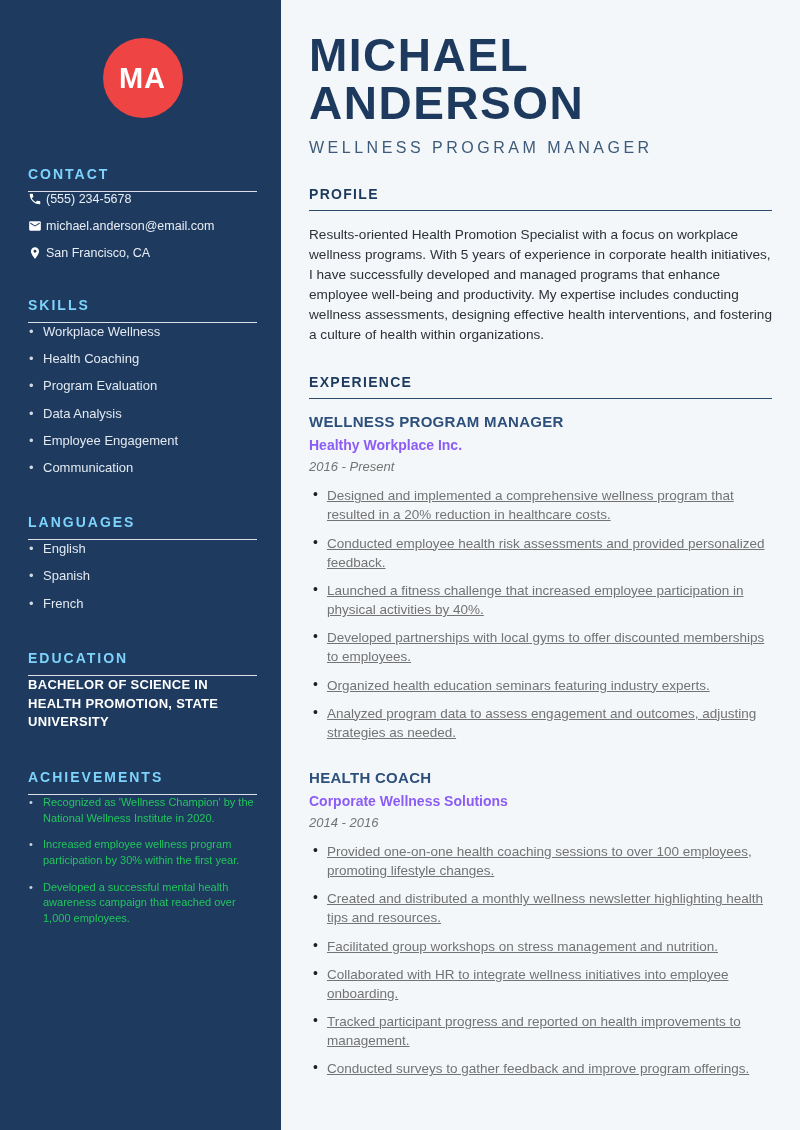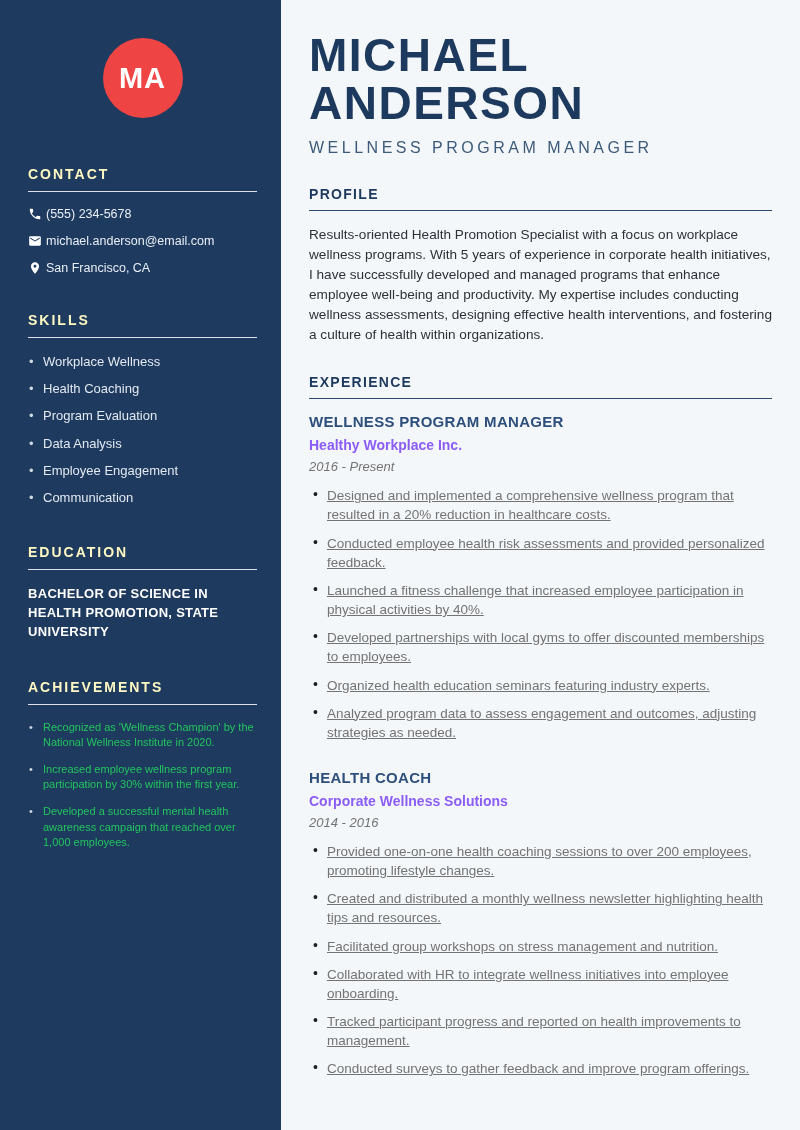--- a/index.html
+++ b/index.html
@@ -15,23 +15,22 @@
   }
   .avatar {
     width:80px; height:80px; border-radius:50%;
     background:#ef4444; color:#ffffff;
     display:flex; align-items:center; justify-content:center;
     font-size:29px; font-weight:bold; letter-spacing:1px;
     margin:0 auto 48px auto;
   }
   .side-section { margin-bottom:37px; }
   .side-heading {
-    color:#fef9c3; font-size:14px; font-weight:bold; letter-spacing:2px;
+    color:#7dd3fc; font-size:14px; font-weight:bold; letter-spacing:2px;
     padding-bottom:9px; border-bottom:1px solid rgba(255,255,255,0.85);
-    margin-bottom:15px;
   }
   .contact-row {
     display:flex; align-items:center; gap:4px;
     font-size:12.5px; margin-bottom:13px; color:#e8eef5;
   }
   .contact-row svg { flex:0 0 auto; }
   .side-list { list-style:none; }
   .side-list li {
     position:relative; padding-left:15px;
     font-size:13px; line-height:1.4; margin-bottom:9px; color:#e2e9f1;
@@ -116,20 +115,29 @@
 
       <li>Workplace Wellness</li>
           <li>Health Coaching</li>
           <li>Program Evaluation</li>
           <li>Data Analysis</li>
           <li>Employee Engagement</li>
           <li>Communication</li>
         </ul>
     </section>
 
+    <section class="side-section">
+      <div class="side-heading">LANGUAGES</div>
+      <ul class="side-list">
+
+      <li>English</li>
+          <li>Spanish</li>
+          <li>French</li>
+        </ul>
+    </section>
 
     <section class="side-section">
       <div class="side-heading">EDUCATION</div>
       <div class="degree">BACHELOR OF SCIENCE IN HEALTH PROMOTION, STATE UNIVERSITY</div>
     </section>
 
     <section class="side-section">
       <div class="side-heading">ACHIEVEMENTS</div>
       <ul class="side-list ach-list">
 
@@ -168,21 +176,21 @@
             <li>Analyzed program data to assess engagement and outcomes, adjusting strategies as needed.</li>
           </ul>
       </div>
 
       <div class="job">
         <div class="job-title">HEALTH COACH</div>
         <div class="company">Corporate Wellness Solutions</div>
         <div class="dates">2014 - 2016</div>
         <ul class="bullet-list">
 
-        <li>Provided one-on-one health coaching sessions to over 200 employees, promoting lifestyle changes.</li>
+        <li>Provided one-on-one health coaching sessions to over 100 employees, promoting lifestyle changes.</li>
             <li>Created and distributed a monthly wellness newsletter highlighting health tips and resources.</li>
             <li>Facilitated group workshops on stress management and nutrition.</li>
             <li>Collaborated with HR to integrate wellness initiatives into employee onboarding.</li>
             <li>Tracked participant progress and reported on health improvements to management.</li>
             <li>Conducted surveys to gather feedback and improve program offerings.</li>
           </ul>
       </div>
 
     </section>
 

